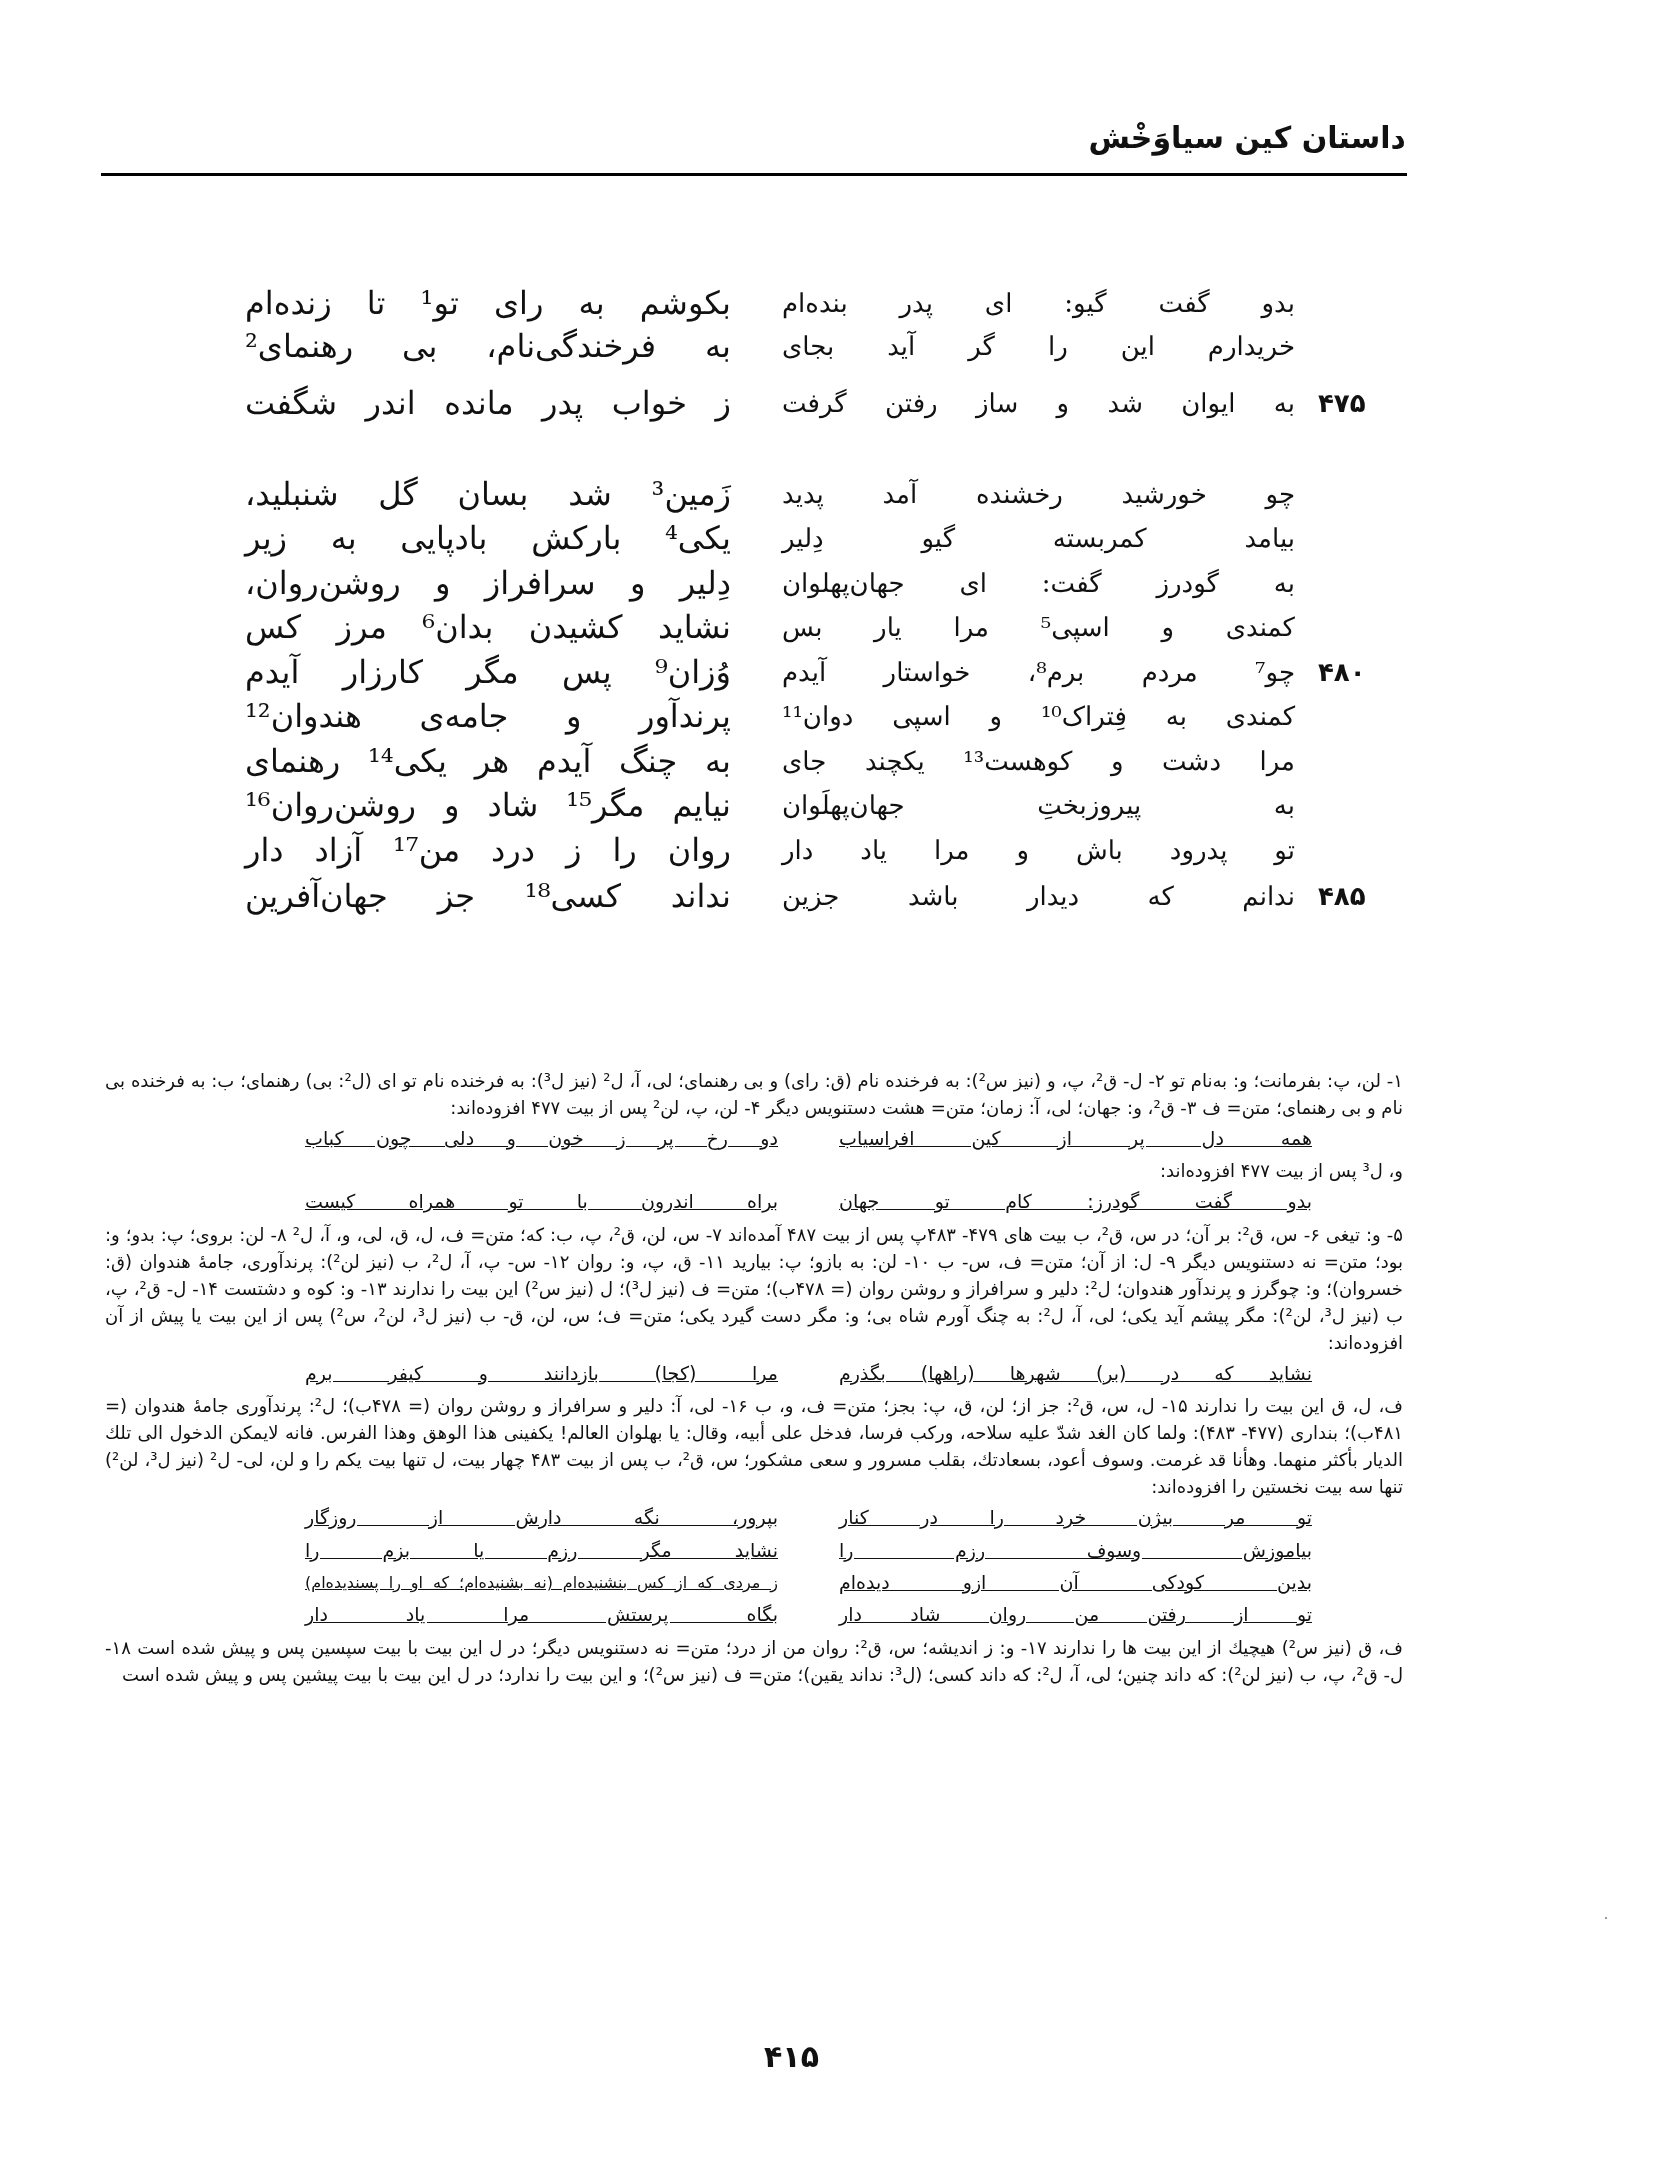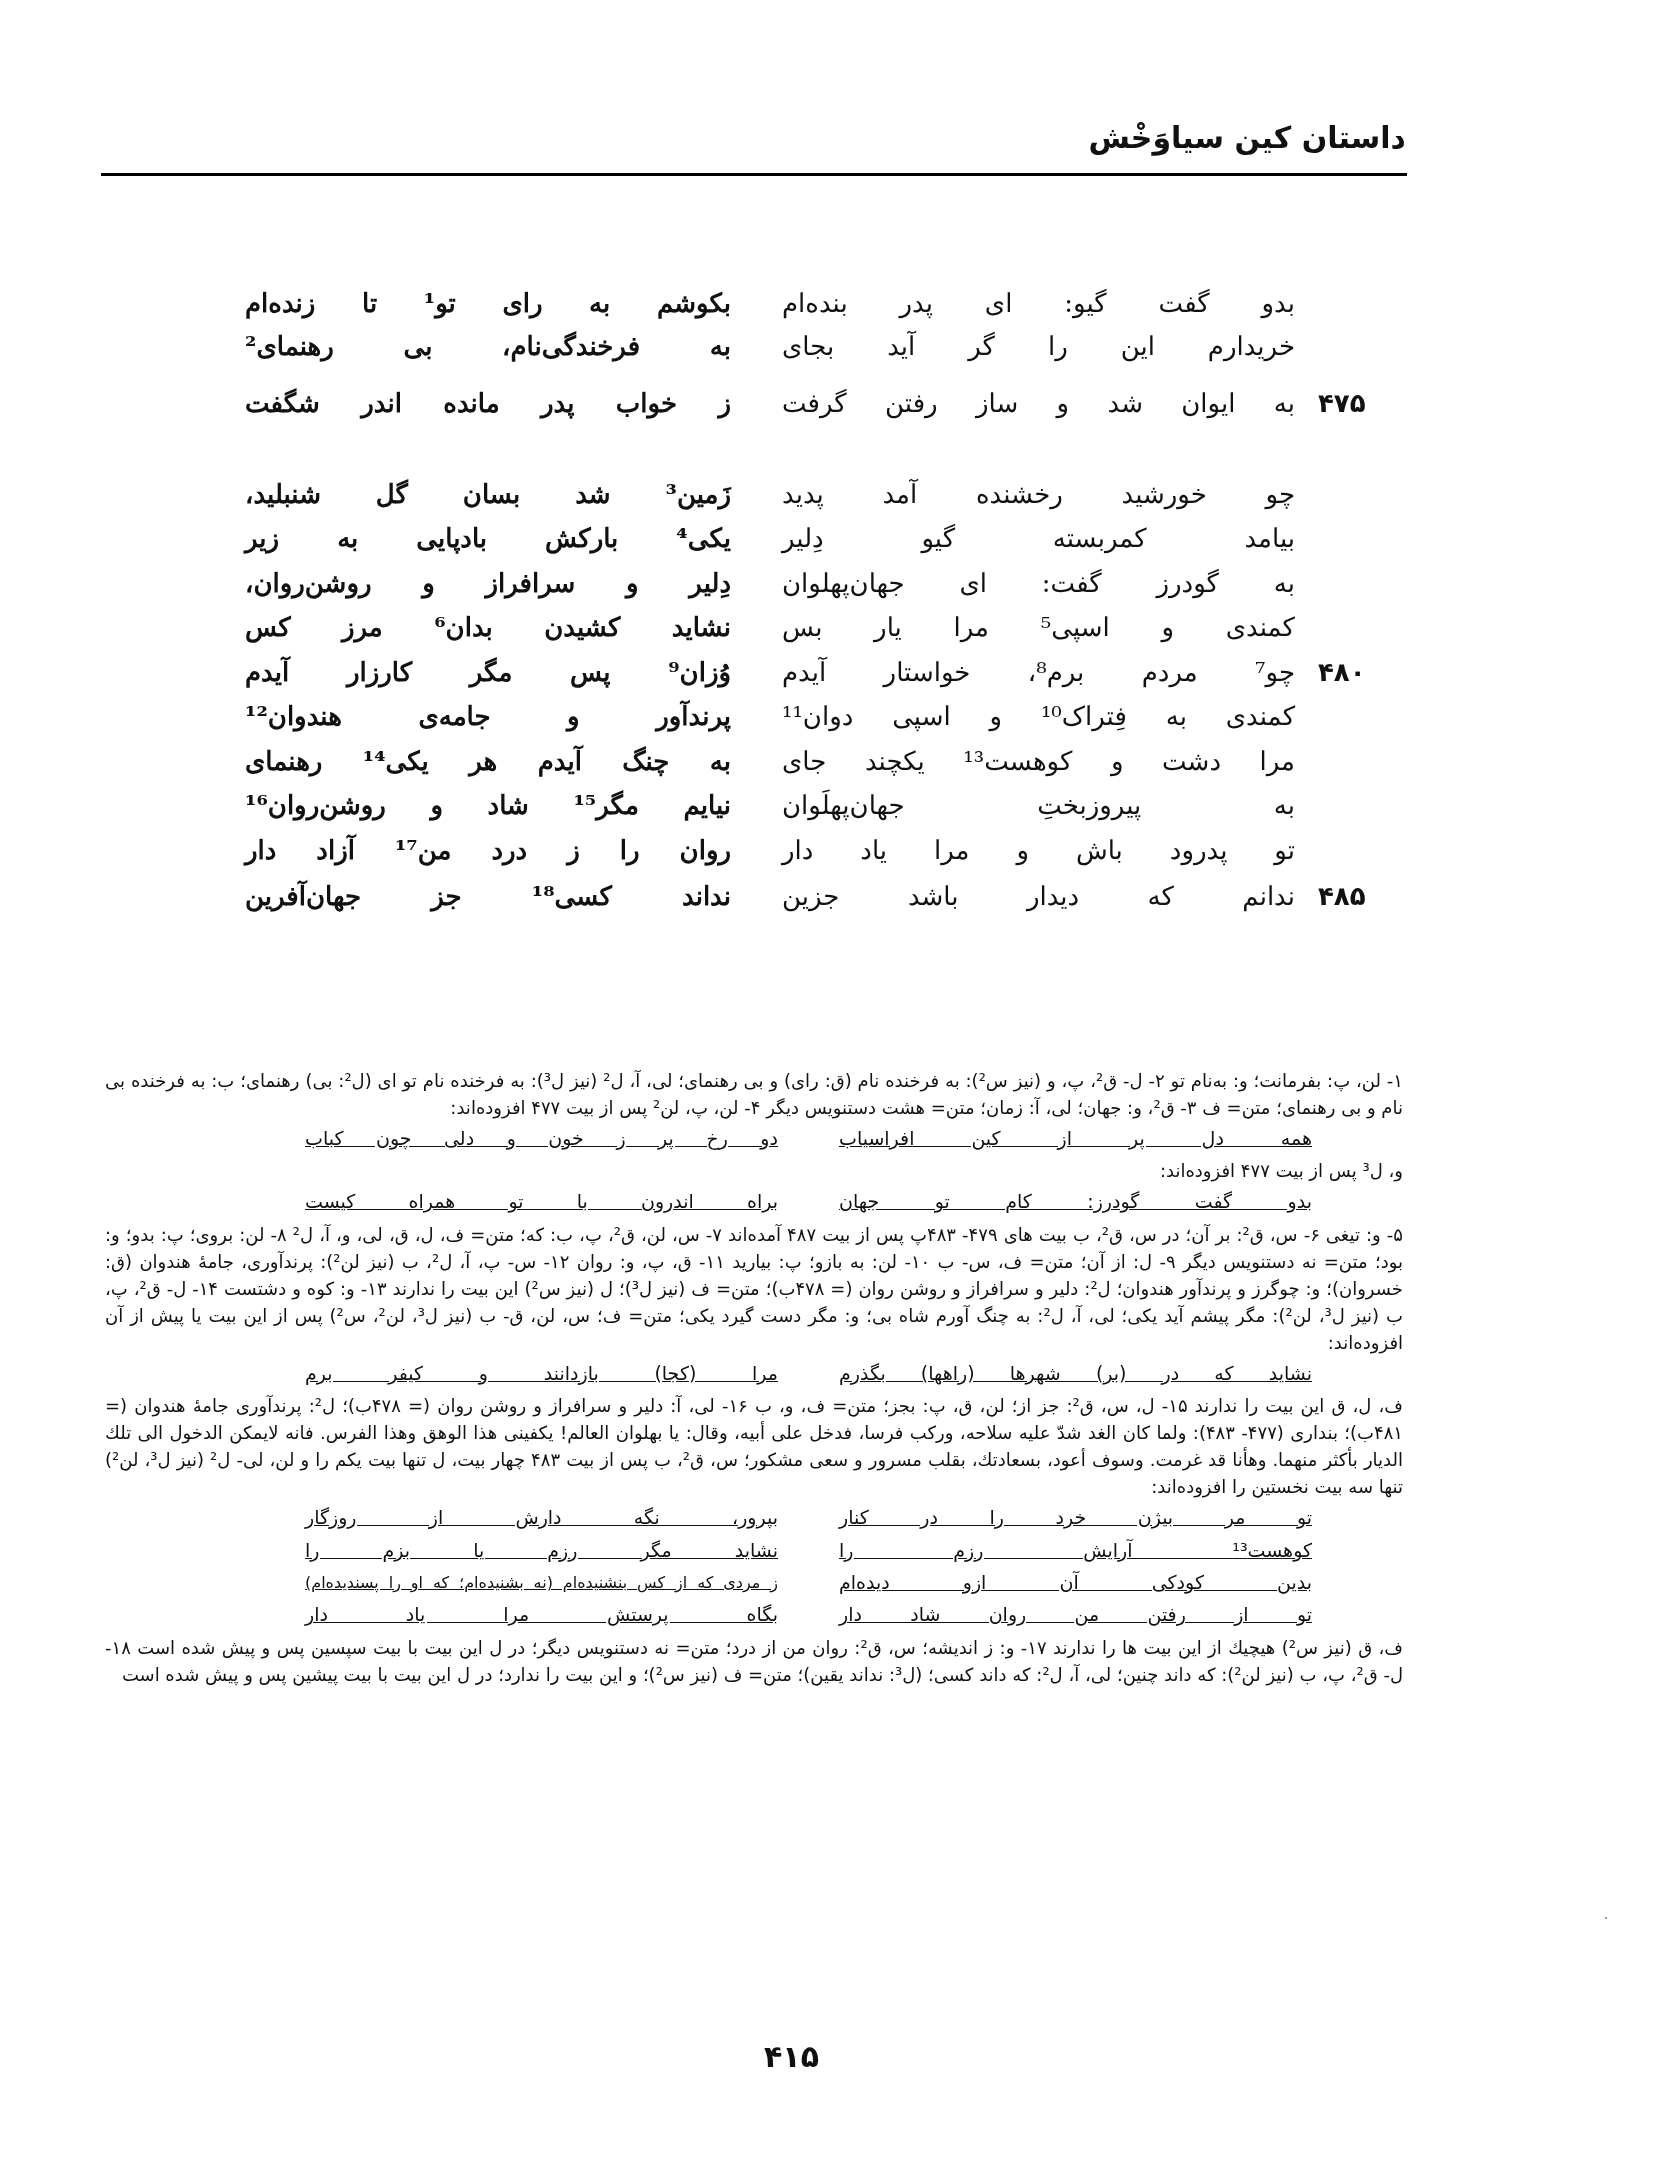--- a/index.html
+++ b/index.html
@@ -8,22 +8,22 @@
   .page { position: absolute; left: 0; top: 0; width: 1676px; height: 2183px; }
 
   .running-head { position: absolute; right: 270px; top: 120px; font-size: 30px; font-weight: bold;
                   direction: rtl; font-family: "DejaVu Sans", sans-serif; white-space: nowrap; }
   .head-rule { position: absolute; left: 101px; top: 173px; width: 1306px; height: 2.7px; background: #000; }
 
   .verses { position: absolute; left: 0; top: 0; width: 100%; }
   .stanza-row { position: absolute; left: 0; width: 1676px; height: 43px; direction: rtl; }
   .hemi-right { position: absolute; right: 381px; width: 513px; font-size: 26px; line-height: 43px;
                 direction: rtl; text-align: justify; text-align-last: justify; white-space: nowrap; }
-  .hemi-left { position: absolute; right: 945px; width: 486px; font-size: 26px; line-height: 43px;
-               direction: rtl; text-align: justify; text-align-last: justify; white-space: nowrap; font-weight: bold; }
+  .hemi-left { position: absolute; right: 945px; width: 486px; font-size: 32px; line-height: 43px;
+               direction: rtl; text-align: justify; text-align-last: justify; white-space: nowrap; }
   .verse-num { position: absolute; right: 270px; width: 88px; font-size: 26px; line-height: 43px;
                direction: rtl; text-align: left; font-family: "DejaVu Sans", sans-serif; font-weight: bold; }
 
   .footnotes { position: absolute; left: 101px; width: 1306px; top: 1063px; direction: rtl;
                font-size: 18px; line-height: 27px; font-family: "DejaVu Sans", sans-serif; }
   .fn-para { margin: 4px; text-align: justify; }
   .fn-verse { display: flex; direction: rtl; justify-content: flex-start; padding-right: 95px; margin: 4px 0 5.4px 0;
               font-size: 19px; line-height: 27px; }
   .fn-verse .fh { width: 473px; text-align: justify; text-align-last: justify; white-space: nowrap; text-decoration: underline; }
   .fn-verse .fh + .fh { margin-right: 61px; }
@@ -124,21 +124,21 @@
     <div class="fn-verse">
       <span class="fh">نشاید که در (بر) شهرها (راهها) بگذرم</span>
       <span class="fh">مرا (کجا) بازدانند و کیفر برم</span>
     </div>
     <p class="fn-para">ف، ل، ق این بیت را ندارند   ۱۵- ل، س، ق²: جز از؛ لن، ق، پ: بجز؛ متن= ف، و، ب   ۱۶- لی، آ: دلیر و سرافراز و روشن روان (= ۴۷۸ب)؛ ل²: پرندآوری جامهٔ هندوان (= ۴۸۱ب)؛ بنداری (۴۷۷- ۴۸۳): ولما کان الغد شدّ علیه سلاحه، ورکب فرسا، فدخل علی أبیه، وقال: یا بهلوان العالم! یکفینی هذا الوهق وهذا الفرس. فانه لایمکن الدخول الی تلك الدیار بأکثر منهما. وهأنا قد غرمت. وسوف أعود، بسعادتك، بقلب مسرور و سعی مشکور؛ س، ق²، ب پس از بیت ۴۸۳ چهار بیت، ل تنها بیت یکم را و لن، لی- ل² (نیز ل³، لن²) تنها سه بیت نخستین را افزوده‌اند:</p>
     <div class="fn-verse">
       <span class="fh">تو مر بیژن خرد را در کنار</span>
       <span class="fh">بپرور، نگه دارش از روزگار</span>
     </div>
     <div class="fn-verse">
-      <span class="fh">کوهست¹³ آرایش رزم را</span>
+      <span class="fh">بیاموزش وسوف رزم را</span>
       <span class="fh">نشاید مگر رزم یا بزم را</span>
     </div>
     <div class="fn-verse">
       <span class="fh">بدین کودکی آن ازو دیده‌ام</span>
       <span class="fh" style="font-size:16px">ز مردی که از کس بنشنیده‌ام (نه بشنیده‌ام؛ که او را پسندیده‌ام)</span>
     </div>
     <div class="fn-verse">
       <span class="fh">تو از رفتن من روان شاد دار</span>
       <span class="fh">بگاه پرستش مرا یاد دار</span>
     </div>

